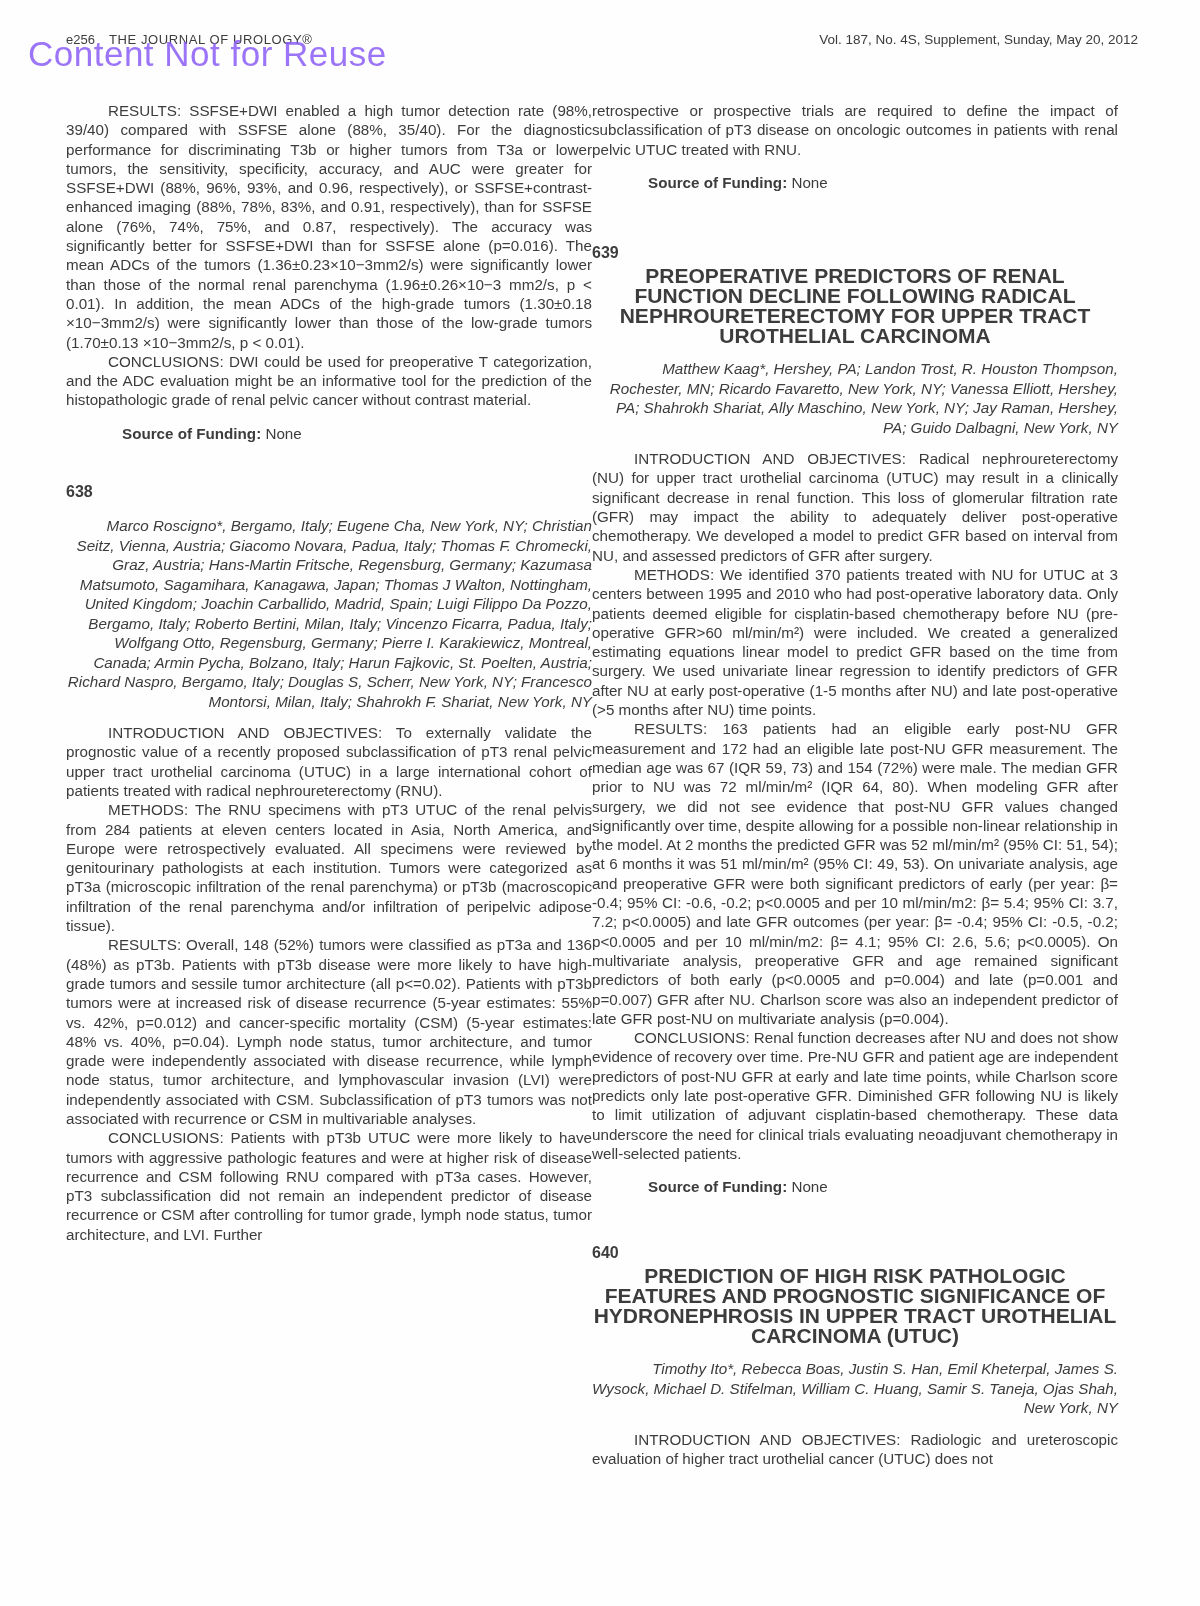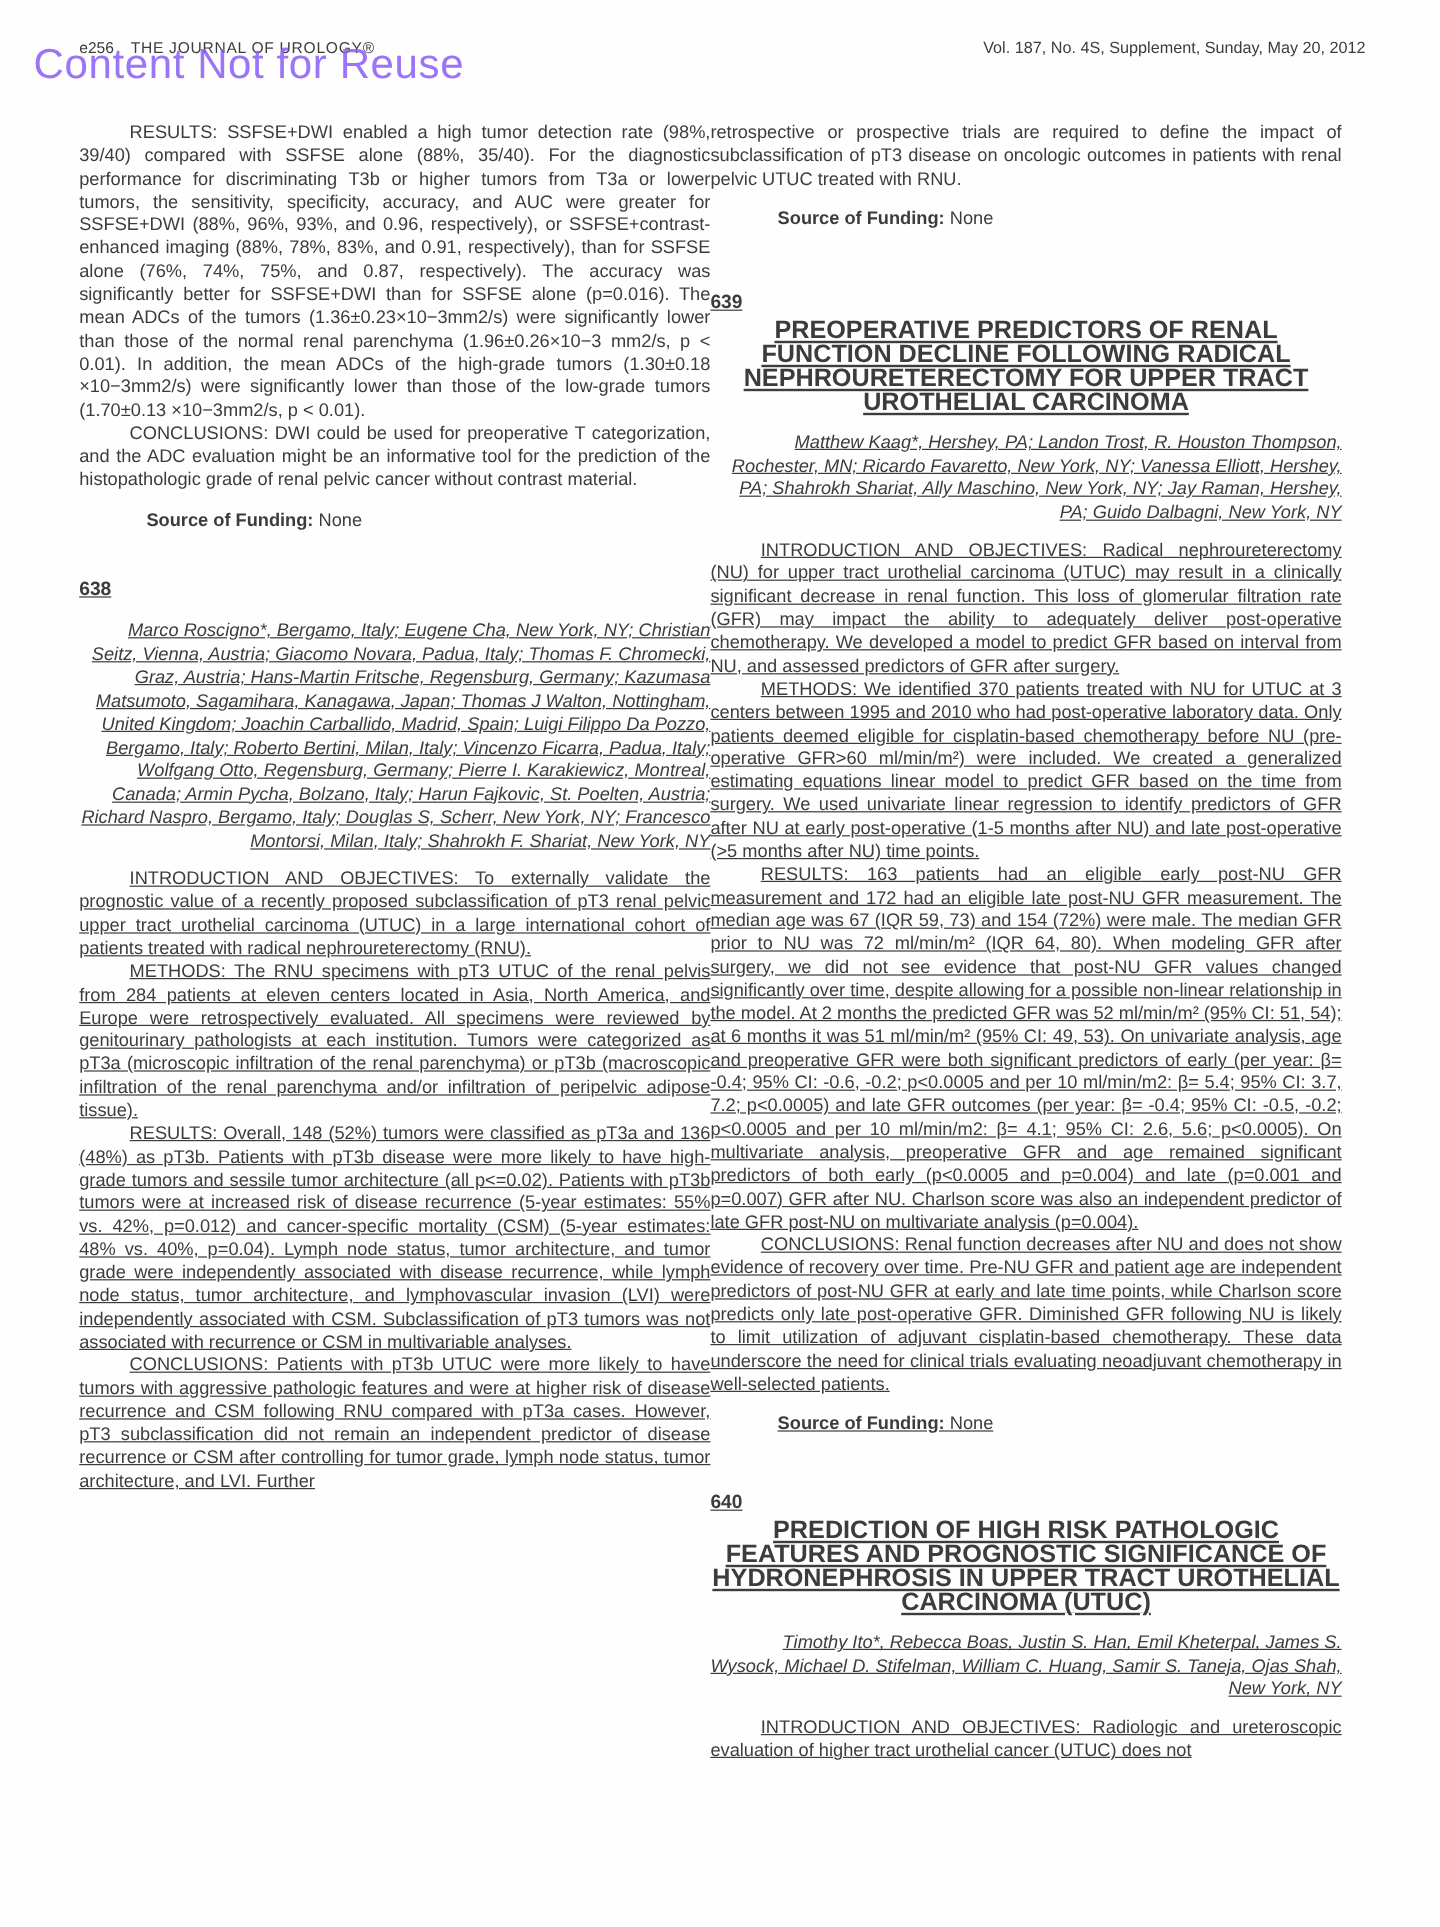--- a/index.html
+++ b/index.html
@@ -53,21 +53,21 @@
     margin: 0;
   }
   p.indent { text-indent: 42px; }
   .funding {
     margin: 14px 0 0 0;
     padding-left: 56px;
     font-size: 15.2px;
     line-height: 19.3px;
   }
   .bold { font-weight: bold; }
-  .abstract { margin: 0; text-decoration: underline; }
+  .abstract { margin: 0; }
   .gap-xl { margin-top: 38px; }
   .gap-lg { margin-top: 50px; }
   .gap-md { margin-top: 46px; }
   .abs-number {
     font-weight: bold;
     font-size: 16px;
     line-height: 22px;
     margin: 0;
   }
   .abs-title {

